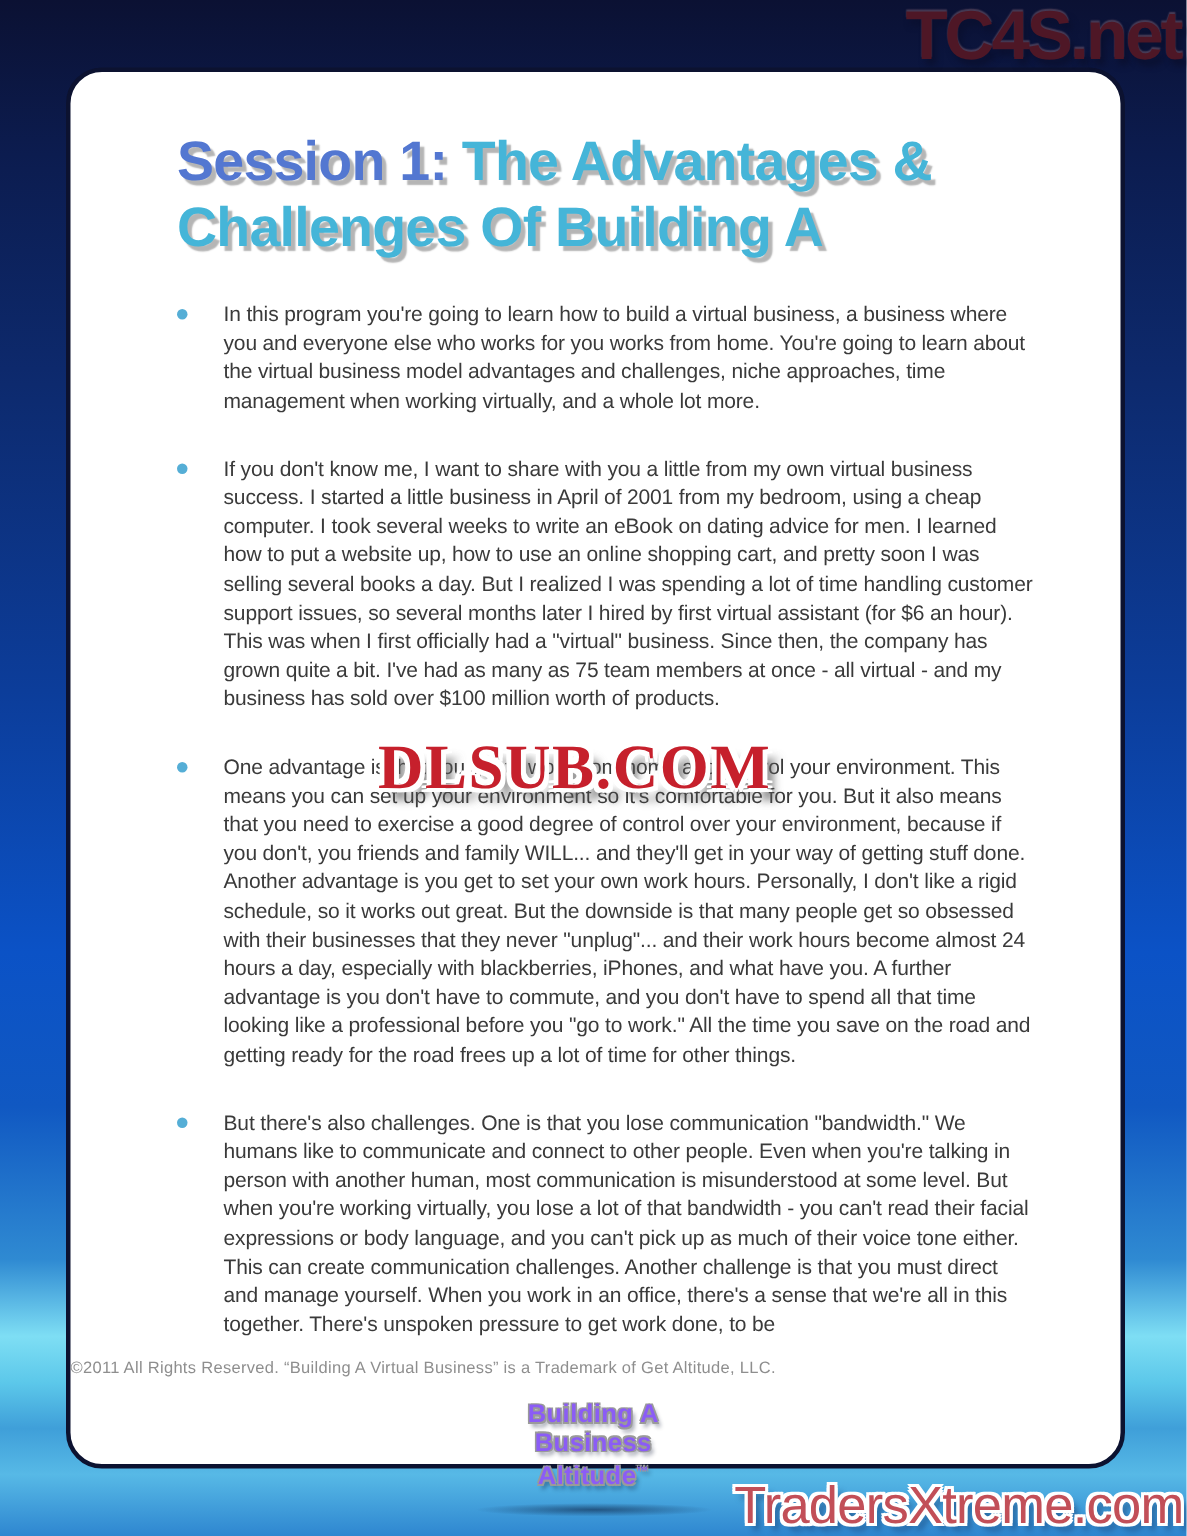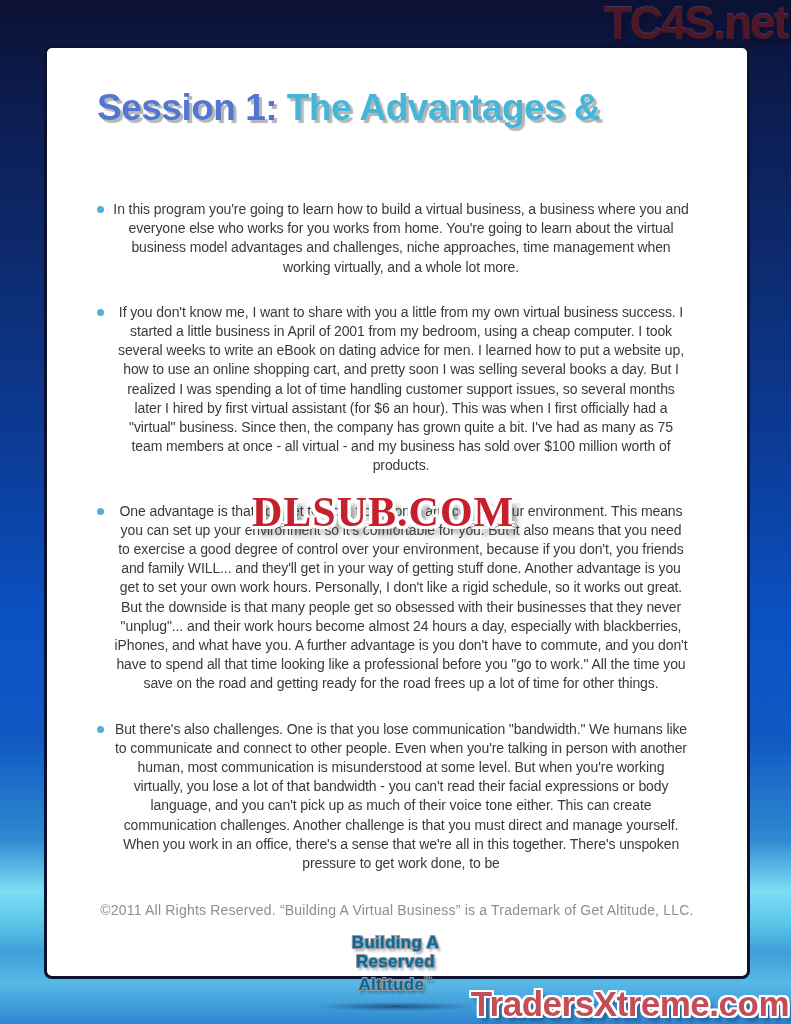--- a/index.html
+++ b/index.html
@@ -7,46 +7,46 @@
     width:791px;height:1024px;position:relative;overflow:hidden;
     font-family:"Liberation Sans","DejaVu Sans",sans-serif;
     background:linear-gradient(180deg,
       #0b1133 0%, #0c1c4f 10%, #0d2a6e 25%, #0c3d9a 45%,
       #0b52c6 62%, #1058c2 72%, #2f8ad2 82%, #7edef4 87%,
       #5cc8ea 90%, #3f9fd9 93%, #57b9e6 96%, #2e86d0 100%);
   }
   .card{
     position:absolute;left:44px;top:45px;width:706px;height:934px;
     box-sizing:border-box;background:#ffffff;border:3px solid #0c1230;
-    border-radius:8px;z-index:1;
+    border-radius:24px;z-index:1;padding-left:21px;
   }
   .content{padding:38px 58px 0 50px;}
   .page-title{
     font-weight:bold;font-size:37px;line-height:44px;letter-spacing:-0.5px;
     text-shadow:3px 3px 1px #b5b5b5;margin:0 0 26px 0;
   }
   .title-blue{color:#5377d1;}
   .title-cyan{color:#45b5d8;}
-  .para{display:flex;gap:9px;margin:0 0 26px 0;text-align:center;}
+  .para{display:flex;gap:24px;margin:0 0 26px 0;}
   .dot{
     flex:0 0 auto;width:7px;height:7px;border-radius:50%;
     background:#55aed6;margin-top:6px;
   }
   .ptext{
     margin:0;font-size:14px;line-height:19.2px;color:#3a3a3a;
     letter-spacing:-0.1px;max-width:578px;
   }
   .footer-note{
-    position:absolute;left:0;right:0;bottom:58px;text-align:center;
-    font-size:14px;color:#8e8e8e;letter-spacing:0.2px;
+    position:absolute;left:0;right:0;bottom:58px;text-align:left;
+    font-size:11px;color:#8e8e8e;letter-spacing:0.2px;
   }
   .logo{
     position:absolute;left:50%;transform:translateX(-50%);top:933px;
     z-index:5;text-align:center;font-weight:bold;font-size:17px;line-height:19px;
-    color:#0369a1;letter-spacing:0.3px;
+    color:#8b5cf6;letter-spacing:0.3px;
     text-shadow:-1px -1px 0 #9a9a9a,1px -1px 0 #9a9a9a,-1px 1px 0 #9a9a9a,
                  1px 1px 0 #9a9a9a,2px 3px 3px rgba(10,20,50,0.45);
     white-space:nowrap;
   }
   .logo .tm{font-size:8px;vertical-align:super;}
   .logo-shadow{
     position:absolute;left:50%;transform:translateX(-50%);top:1002px;
     width:160px;height:9px;border-radius:50%;z-index:4;
     background:radial-gradient(ellipse at center,rgba(5,15,45,0.5) 0%,rgba(5,15,45,0) 70%);
   }
@@ -61,37 +61,37 @@
     font-family:"Liberation Serif","DejaVu Serif",serif;
     font-weight:bold;font-size:42px;letter-spacing:1px;color:#c6202c;
     text-shadow:
       -3px -3px 0 #fff,3px -3px 0 #fff,-3px 3px 0 #fff,3px 3px 0 #fff,
       -3px 0 0 #fff,3px 0 0 #fff,0 -3px 0 #fff,0 3px 0 #fff,
       7px 8px 6px rgba(90,90,90,0.75);
     white-space:nowrap;
   }
   .wm-traders{
     position:absolute;right:2px;bottom:0px;z-index:6;
-    font-weight:bold;font-size:35px;letter-spacing:-0.5px;color:#c24f58;
+    font-weight:normal;font-size:35px;letter-spacing:-0.5px;color:#c24f58;
     text-shadow:
       -2px -2px 0 #fff,2px -2px 0 #fff,-2px 2px 0 #fff,2px 2px 0 #fff,
       -2px 0 0 #fff,2px 0 0 #fff,0 -2px 0 #fff,0 2px 0 #fff,
       4px 5px 4px rgba(15,35,80,0.55);
     white-space:nowrap;
   }
 </style>
 </head>
 <body>
 
 <div class="wm-tc4s">TC4S.net</div>
 
 <div class="card">
   <div class="content">
 
-    <h1 class="page-title"><span class="title-blue">Session 1: </span><span class="title-cyan">The Advantages &amp;</span><br><br></h1>
+    <h1 class="page-title"><span class="title-blue">Session 1: </span><span class="title-cyan">The Advantages &amp;</span><br><span class="title-cyan">Challenges Of Building A</span><br></h1>
 
     <div class="para">
       <span class="dot"></span>
       <p class="ptext">In this program you're going to learn how to build a virtual business, a business where you and everyone else who works for you works from home. You're going to learn about the virtual business model advantages and challenges, niche approaches, time management when working virtually, and a whole lot more.</p>
     </div>
 
     <div class="para">
       <span class="dot"></span>
       <p class="ptext">If you don't know me, I want to share with you a little from my own virtual business success. I started a little business in April of 2001 from my bedroom, using a cheap computer. I took several weeks to write an eBook on dating advice for men. I learned how to put a website up, how to use an online shopping cart, and pretty soon I was selling several books a day. But I realized I was spending a lot of time handling customer support issues, so several months later I hired by first virtual assistant (for $6 an hour). This was when I first officially had a "virtual" business. Since then, the company has grown quite a bit. I've had as many as 75 team members at once - all virtual - and my business has sold over $100 million worth of products.</p>
     </div>
@@ -107,20 +107,20 @@
       <p class="ptext">But there's also challenges. One is that you lose communication "bandwidth." We humans like to communicate and connect to other people. Even when you're talking in person with another human, most communication is misunderstood at some level. But when you're working virtually, you lose a lot of that bandwidth - you can't read their facial expressions or body language, and you can't pick up as much of their voice tone either. This can create communication challenges. Another challenge is that you must direct and manage yourself. When you work in an office, there's a sense that we're all in this together. There's unspoken pressure to get work done, to be</p>
     </div>
 
   </div>
 
   <div class="footer-note">©2011 All Rights Reserved. “Building A Virtual Business” is a Trademark of Get Altitude, LLC.</div>
 </div>
 
 <div class="logo">
   <div>Building A</div>
-  <div>Reserved</div>
+  <div>Business</div>
   <div><span>Altitude</span><span class="tm">™</span></div>
 </div>
 <div class="logo-shadow"></div>
 
 <div class="wm-dlsub">DLSUB.COM</div>
 
 <div class="wm-traders">TradersXtreme.com</div>
 
 </body></html>

